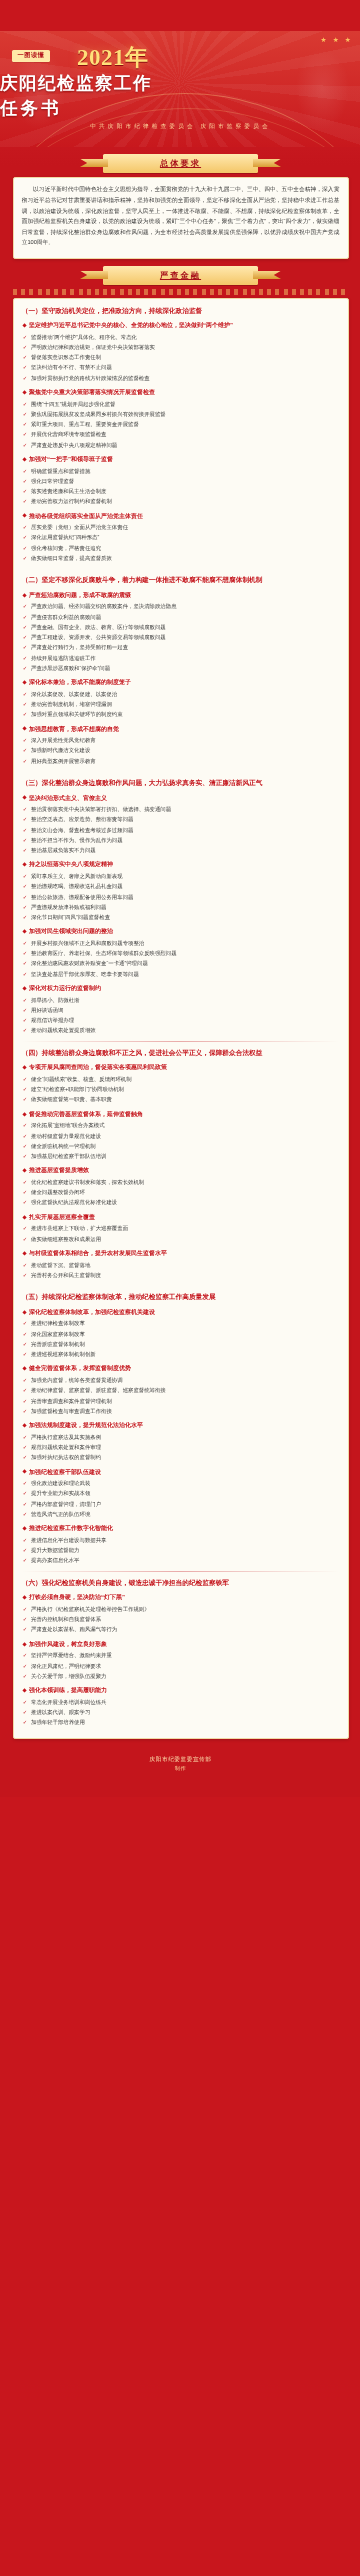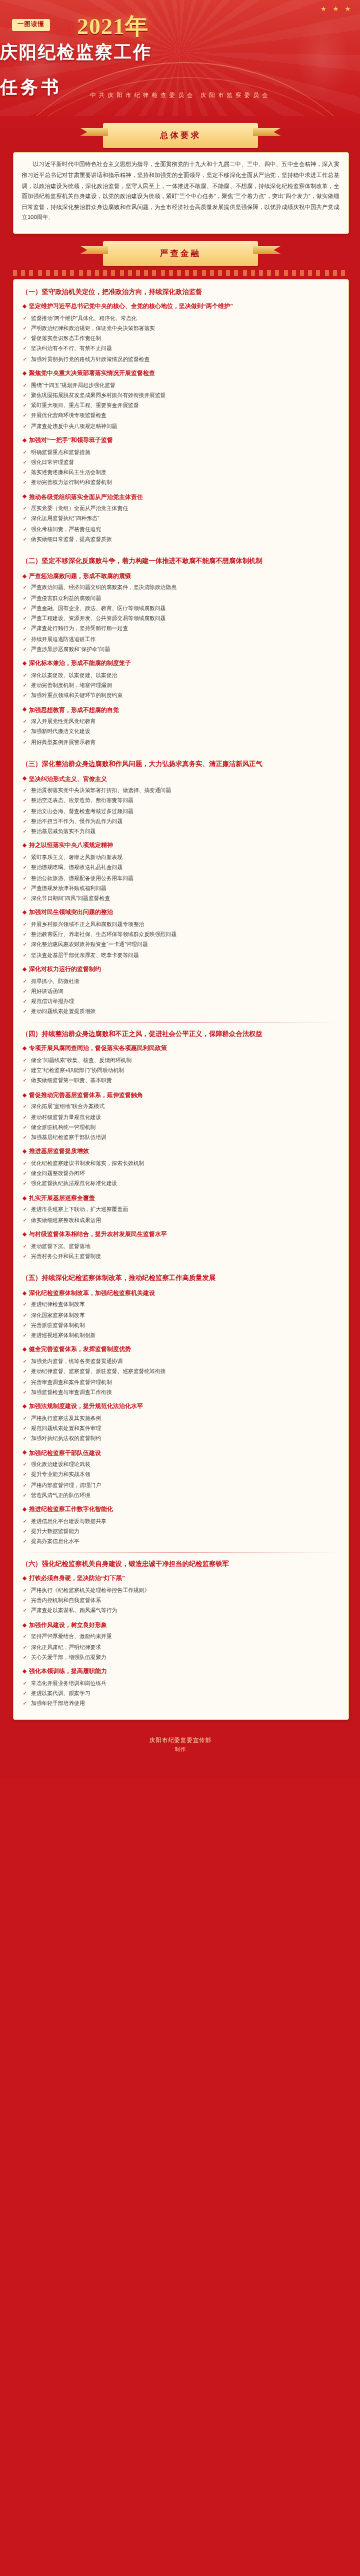--- a/index.html
+++ b/index.html
@@ -10,20 +10,21 @@
     font-family:"Liberation Sans","DejaVu Sans",sans-serif;
     color:#2b2b2b;
   }
   .page {
     width:361px;
     position:relative;
     background:
       linear-gradient(180deg,#d4262b 0px,#c4151c 134px,#c4151c 3349px,#b01015 3499px);
     padding:0 0 20.6px 0;
     overflow:hidden;
+    margin-top:31px;
   }
   
   .header {
     position:relative;
     height:116px;
     background:linear-gradient(180deg,#d93a32 0%, #c8181d 100%);
     overflow:hidden;
   }
   .hdr-rays {
     position:absolute; left:-62px; top:-82px; width:484px; height:268px;
@@ -64,37 +65,38 @@
     text-shadow:0 1px 0 #8d0b10, 0 0 9.3px rgba(255,200,90,.55);
     font-family:"Liberation Serif","DejaVu Serif",serif;
   }
   .hdr-title1, .hdr-title2 {
     position:absolute; width:100%; text-align:left;
     color:#fff; font-weight:bold;
     font-family:"Liberation Serif","DejaVu Serif",serif;
     text-shadow:0 1px 2.1px rgba(90,0,0,.55);
   }
   .hdr-title1 { top:40px; font-size:17.5px; letter-spacing:1.5px; }
-  .hdr-title2 { top:75px; font-size:17.5px; letter-spacing:3.1px; }
+  .hdr-title2 { top:65px; font-size:17.5px; letter-spacing:3.1px; }
   .hdr-sub {
     position:absolute; width:100%; text-align:center; top:92px;
     color:#ffdca0; font-size:5.7px; letter-spacing:3.1px;
   }
   
   .banner {
     position:relative;
     margin:7.2px auto 4.1px auto;
-    width:155px; height:25px;
+    width:155px; height:19px;
     display:flex; align-items:center; justify-content:center;
     background:linear-gradient(180deg,#ffe9b0,#f4c667);
     color:#a7101a; font-weight:bold; font-size:8.2px;
     letter-spacing:2.1px;
     border-radius:1.5px;
     box-shadow:0 1px 0 rgba(0,0,0,.18);
     font-family:"Liberation Serif","DejaVu Serif",serif;
+    text-decoration:underline;
   }
   .banner::before, .banner::after {
     content:""; position:absolute; top:4.6px; width:28px; height:8.2px;
     background:linear-gradient(180deg,#f6d58a,#d99b33);
   }
   .banner::before { left:-23px; clip-path:polygon(0 0,100% 0,100% 100%,0 100%,7.2px 50%); }
   .banner::after { right:-23px; clip-path:polygon(0 0,100% 0,calc(100% - 7.2px) 50%,100% 100%,0 100%); }
 
   
   .card {

